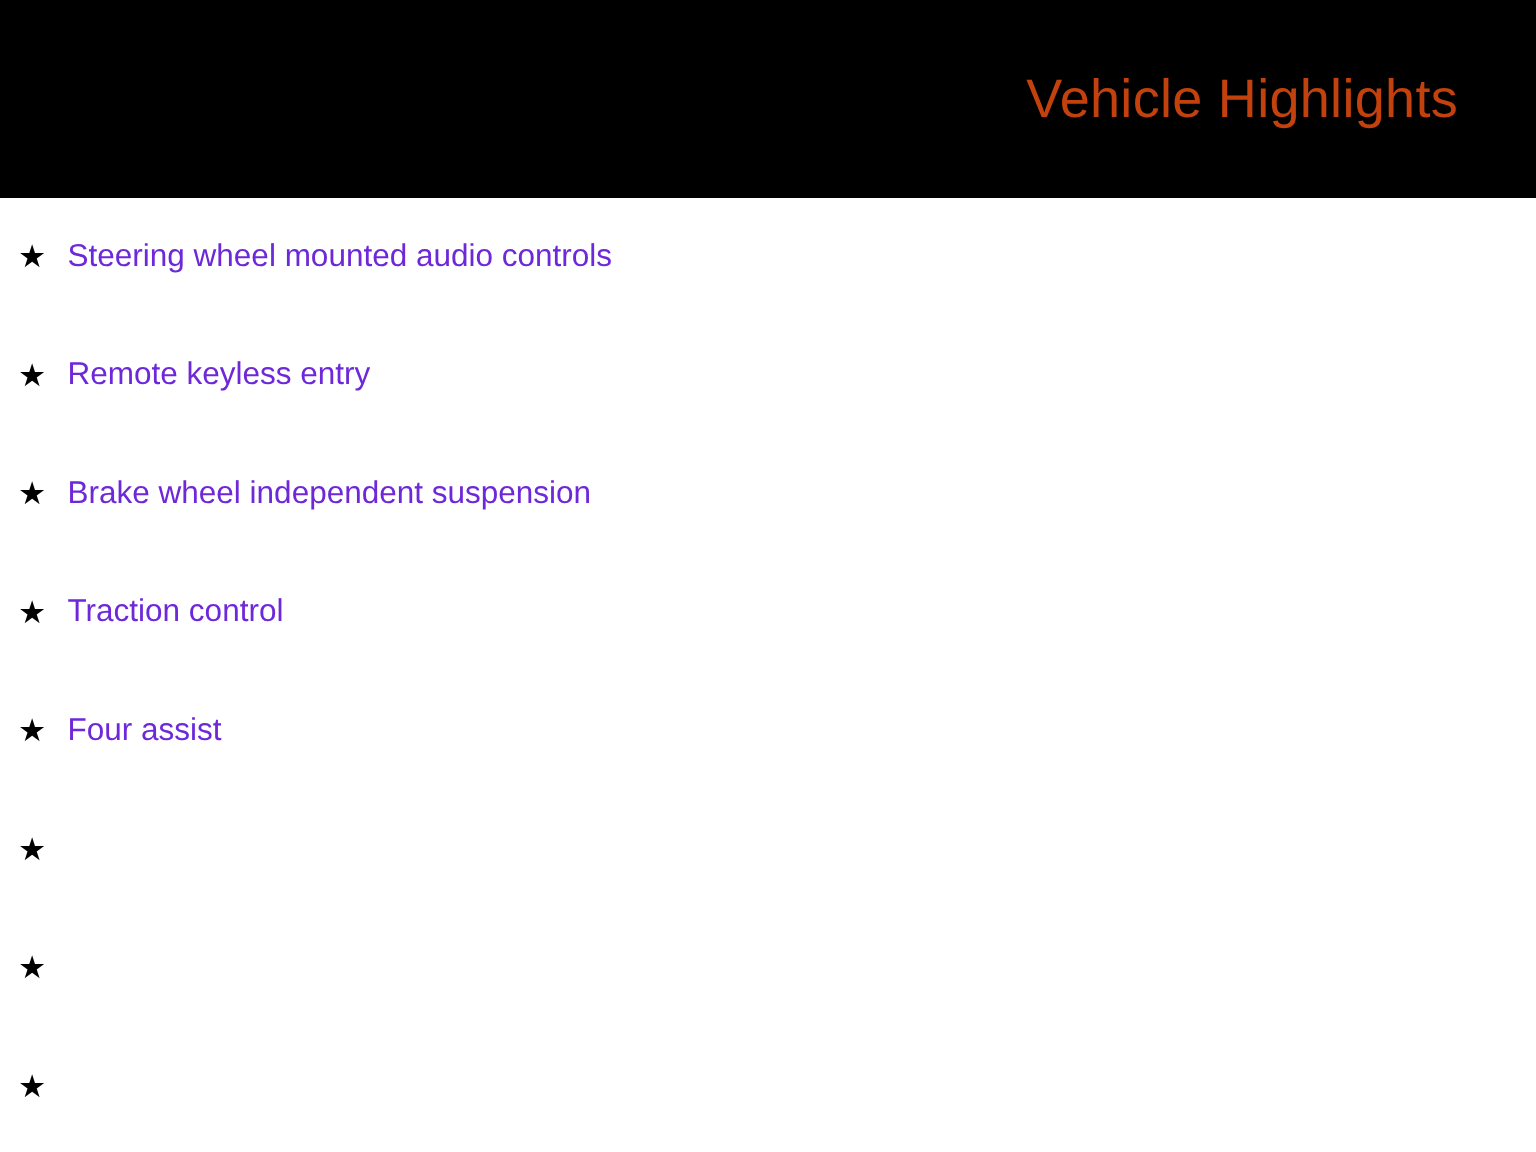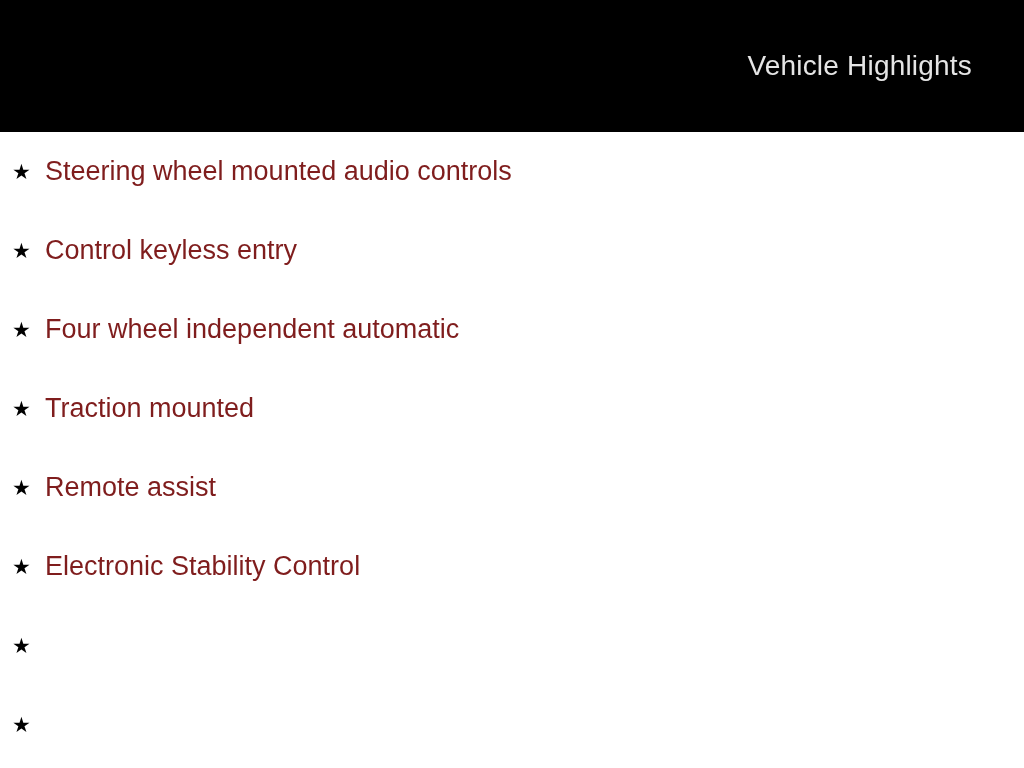--- a/index.html
+++ b/index.html
@@ -19,22 +19,22 @@
     box-sizing: border-box;
     width: 1024px;
     height: 132px;
     background: #000000;
     display: flex;
     align-items: center;
     justify-content: flex-end;
     padding-right: 52px;
   }
   .page-title {
-    color: #e5e5e5;
-    font-size: 28px;
+    color: #c2410c;
+    font-size: 36px;
     line-height: 1;
     letter-spacing: 0.2px;
   }
   .highlights-list {
     box-sizing: border-box;
     padding: 22px 20px 0 12px;
   }
   .highlight-item {
     display: flex;
     align-items: center;
@@ -43,23 +43,23 @@
     color: #000000;
   }
   .star {
     width: 33px;
     flex: 0 0 33px;
     font-size: 21px;
     line-height: 1;
     color: #000000;
   }
   .label {
-    font-size: 27px;
+    font-size: 21px;
     line-height: 34px;
-    color: #7f1d1d;
+    color: #6d28d9;
     white-space: nowrap;
   }
 </style>
 </head>
 <body>
 
 <div class="page">
 
   <div class="header-bar">
     <div class="page-title">Vehicle Highlights</div>
@@ -67,41 +67,40 @@
 
   <div class="highlights-list">
 
     <div class="highlight-item">
       <span class="star">★</span>
       <span class="label">Steering wheel mounted audio controls</span>
     </div>
 
     <div class="highlight-item">
       <span class="star">★</span>
-      <span class="label">Control keyless entry</span>
+      <span class="label">Remote keyless entry</span>
     </div>
 
     <div class="highlight-item">
       <span class="star">★</span>
-      <span class="label">Four wheel independent automatic</span>
+      <span class="label">Brake wheel independent suspension</span>
     </div>
 
     <div class="highlight-item">
       <span class="star">★</span>
-      <span class="label">Traction mounted</span>
+      <span class="label">Traction control</span>
     </div>
 
     <div class="highlight-item">
       <span class="star">★</span>
-      <span class="label">Remote assist</span>
+      <span class="label">Four assist</span>
     </div>
 
     <div class="highlight-item">
       <span class="star">★</span>
-      <span class="label">Electronic Stability Control</span>
     </div>
 
     <div class="highlight-item">
       <span class="star">★</span>
     </div>
 
     <div class="highlight-item">
       <span class="star">★</span>
     </div>
 

